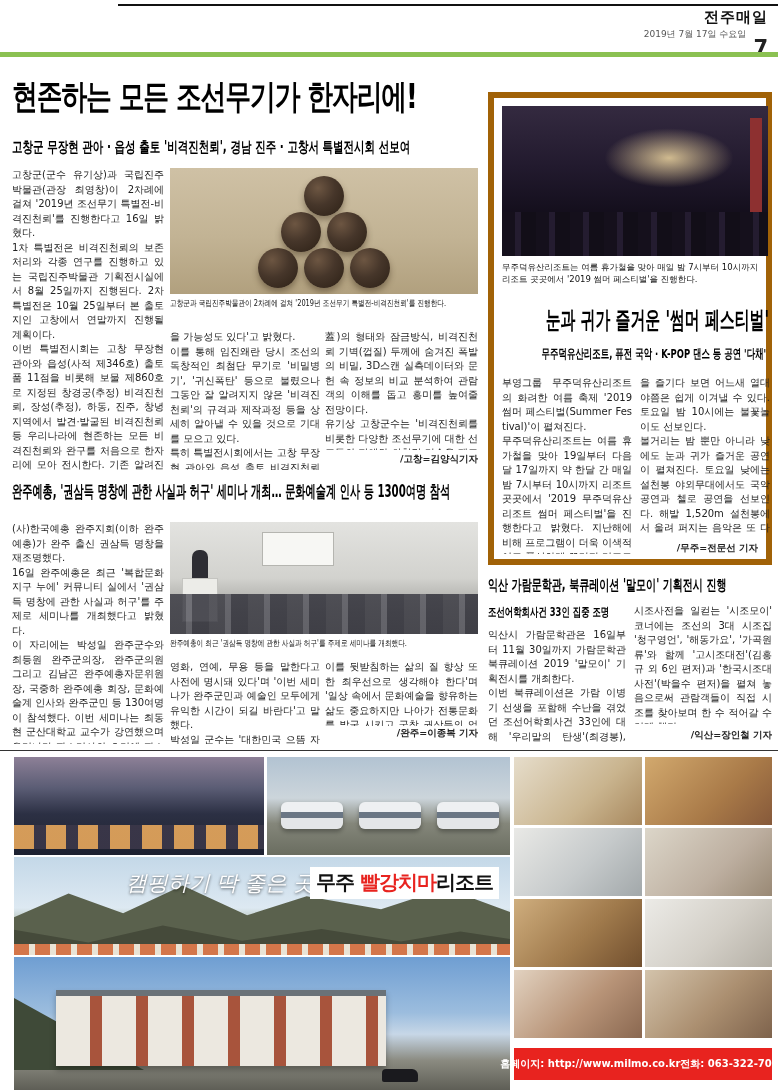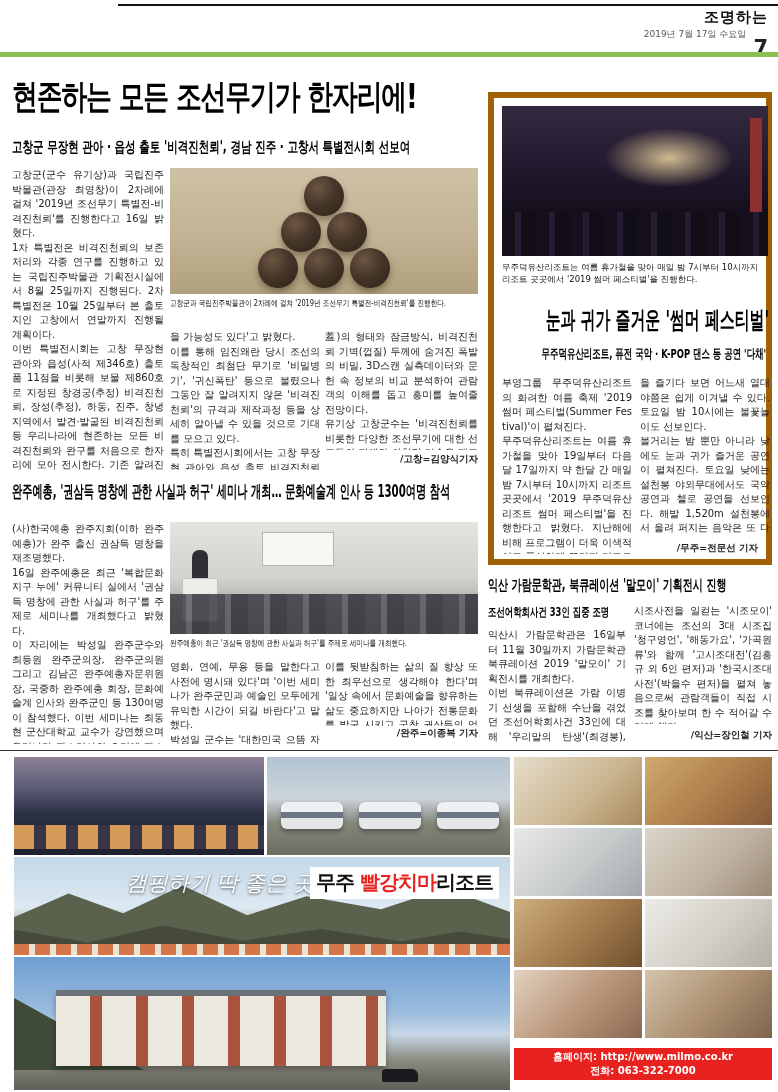--- a/index.html
+++ b/index.html
@@ -72,30 +72,30 @@
   .ad-grid { position:absolute; left:514px; top:757px; width:258px; display:grid; grid-template-columns:1fr 1fr; gap:3px; }
   .ad-cell { height:68px; }
   .c1 { background:linear-gradient(135deg,#e6ddcb 0%,#c9b48e 60%,#a8885e 100%); }
   .c2 { background:linear-gradient(135deg,#d2a96e 0%,#a97a48 60%,#86593a 100%); }
   .c3 { background:linear-gradient(135deg,#e9e9e6 0%,#c6cacb 55%,#a2a8aa 100%); }
   .c4 { background:linear-gradient(135deg,#dcd6c9 0%,#bdafa0 60%,#998975 100%); }
   .c5 { background:linear-gradient(135deg,#cfae7e 0%,#a07a4c 55%,#714f2e 100%); }
   .c6 { background:linear-gradient(135deg,#ecebe7 0%,#d3cfc7 55%,#b4afa5 100%); }
   .c7 { background:linear-gradient(135deg,#e2d2c0 0%,#b89478 55%,#8a6850 100%); }
   .c8 { background:linear-gradient(135deg,#d3c3ab 0%,#ab8f70 55%,#7e634c 100%); }
-  .ad-bar { position:absolute; left:514px; top:1048px; width:258px; height:32px; background:#e8231f; display:flex; align-items:center; justify-content:center; gap:0;flex-direction:column; }
+  .ad-bar { position:absolute; left:514px; top:1048px; width:258px; height:32px; background:#e8231f; display:flex; align-items:center; justify-content:center; gap:0; }
   .ad-bar span { color:#fff; font-size:10px; font-weight:700; white-space:nowrap; }
 </style>
 </head>
 <body>
 
 <div class="page">
 
   <div class="top-rule"></div>
-  <div class="paper-name">조명하는</div>
+  <div class="paper-name">전주매일</div>
   <div class="dateline">
     <span class="date-txt">2019년 7월 17일 수요일</span>
     <span class="page-num">7</span>
   </div>
   <div class="green-rule"></div>
 
   <div class="main-headline">현존하는 모든 조선무기가 한자리에!</div>
   <div class="main-subhead">고창군 무장현 관아 · 읍성 출토 '비격진천뢰', 경남 진주 · 고창서 특별전시회 선보여</div>
 
   <div class="coltxt" style="left:12px; top:168px; width:152px; height:302px;">고창군(군수 유기상)과 국립진주박물관(관장 최영창)이 2차례에 걸쳐 '2019년 조선무기 특별전-비격진천뢰'를 진행한다고 16일 밝혔다.

